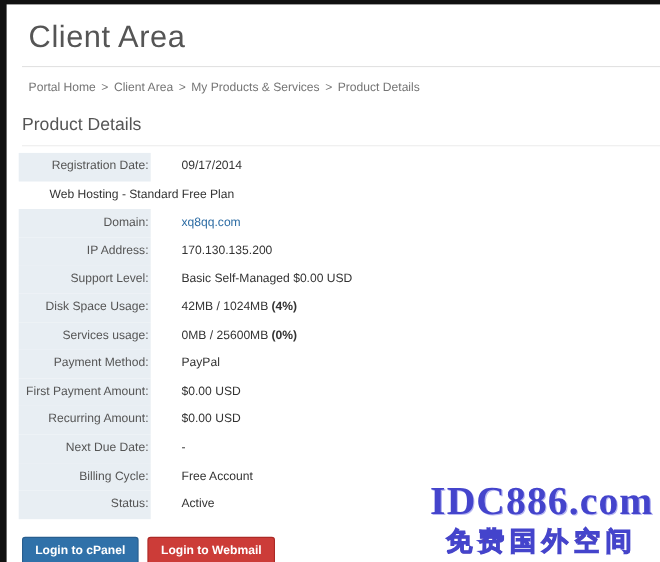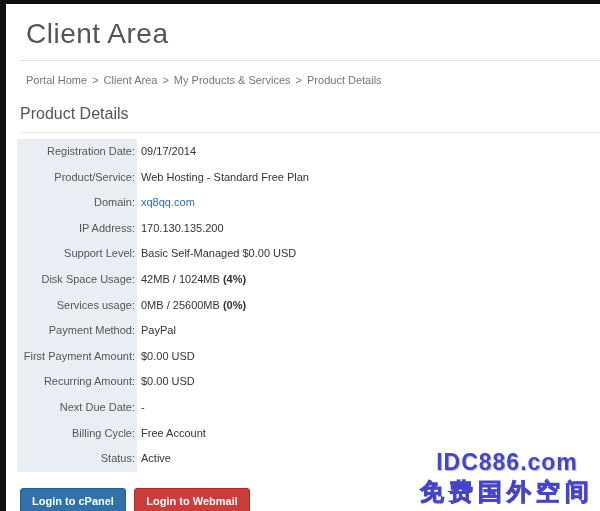--- a/index.html
+++ b/index.html
@@ -62,21 +62,21 @@
   }
   .cell-label {
     width: 120px;
     background: var(--label-bg, #e8eef3);
     text-align: right;
     padding-right: 2px;
     color: var(--label-text, #555);
     flex: 0 0 120px;
   }
   .cell-value {
-    padding-left: 4px;
+    padding-left: 28px;
     color: var(--value-text, #333);
   }
   .cell-value .bold { font-weight: bold; margin-left: 3px; }
   .cell-value .link { color: var(--link-blue, #2e6da4); cursor: pointer; }
 
   .actions { margin: 16px 0 0 14px; }
   .btn {
     display: inline-block;
     font-family: "Liberation Sans", sans-serif;
     font-size: 11px;
@@ -93,22 +93,22 @@
 
   .watermark {
     position: absolute;
     right: 6px;
     bottom: 6px;
     text-align: center;
     line-height: 1.1;
     pointer-events: none;
   }
   .wm-line1 {
-    font-family: Liberation Sans, sans-serif;
-    font-size: 23px;
+    font-family: Liberation Serif, serif;
+    font-size: 36px;
     font-weight: bold;
     color: var(--wm-blue, #4444cc);
     text-shadow: 1px 1px 0 #b8b8f2;
     letter-spacing: 1px;
   }
   .wm-line2 {
     font-family: "DejaVu Sans", sans-serif;
     font-size: 24px;
     font-weight: bold;
     letter-spacing: 5px;
@@ -132,21 +132,20 @@
   <nav class="breadcrumb"><span class="crumb">Portal Home</span><span class="sep">&gt;</span><span class="crumb">Client Area</span><span class="sep">&gt;</span><span class="crumb">My Products &amp; Services</span><span class="sep">&gt;</span><span class="crumb">Product Details</span></nav>
 
   <h2 class="section-title">Product Details</h2>
 
   <div class="details-table">
       <div class="row">
         <div class="cell-label">Registration Date:</div>
         <div class="cell-value"><span>09/17/2014</span></div>
       </div>
       <div class="row">
-        <div class="cell-label">Product/Service:</div>
         <div class="cell-value"><span>Web Hosting - Standard Free Plan</span></div>
       </div>
       <div class="row">
         <div class="cell-label">Domain:</div>
         <div class="cell-value"><span class="link">xq8qq.com</span></div>
       </div>
       <div class="row">
         <div class="cell-label">IP Address:</div>
         <div class="cell-value"><span>170.130.135.200</span></div>
       </div>

